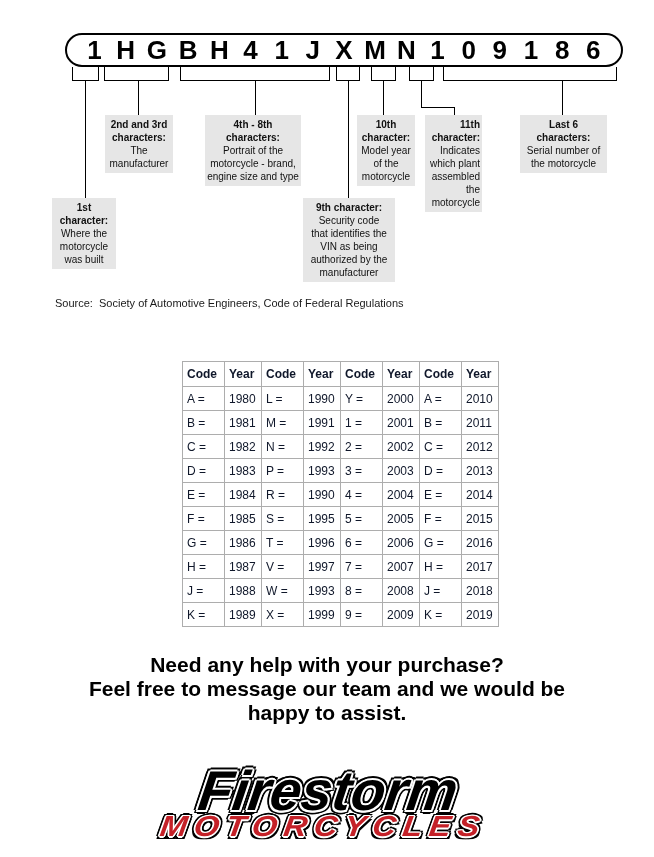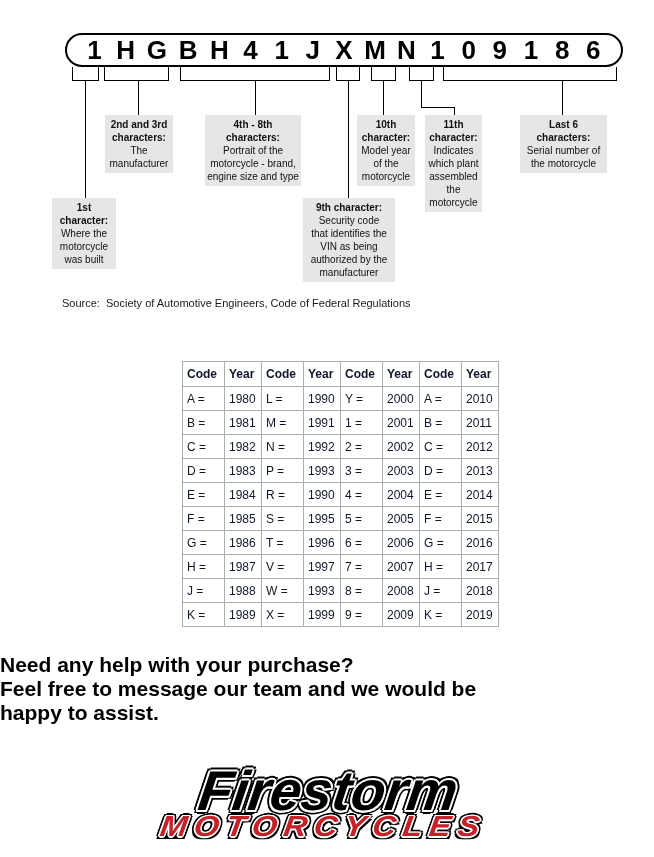--- a/index.html
+++ b/index.html
@@ -41,33 +41,33 @@
   .co-body{white-space:pre-line;}
   .c1{left:52px;top:198px;width:64px}
   .c2{left:105px;top:115px;width:68px}
   .c3{left:205px;top:115px;width:96px}
   .c4{left:303px;top:198px;width:92px}
   .c5{left:357px;top:115px;width:58px}
   .c6{left:425px;top:115px;width:57px}
   .c7{left:520px;top:115px;width:87px}
 
   
-  .source{position:absolute;left:55px;top:297px;font-size:11px;white-space:pre;color:#1a1a1a;margin-left:7px;}
+  .source{position:absolute;left:55px;top:297px;font-size:11px;white-space:pre;color:#1a1a1a;}
 
   
   .table-wrap{position:absolute;left:182px;top:361px;}
   .table-wrap table{border-collapse:collapse;table-layout:fixed;font-size:12px;color:#0f172a;}
   .table-wrap th,.table-wrap td{border:1px solid #adadad;height:23px;padding:0 0 0 4px;
       text-align:left;vertical-align:middle;overflow:hidden;}
   .table-wrap th{font-weight:bold;height:24px;}
   .col-code{width:37px}
   .col-year{width:32px}
 
   
-  .help{position:absolute;left:0;top:653px;width:654px;text-align:left;
+  .help{position:absolute;left:0;top:653px;width:654px;text-align:center;
         font-weight:bold;font-size:21px;line-height:24px;color:#000;}
 
   
   .logo-wrap{position:absolute;left:0;top:766px;width:654px;display:flex;justify-content:center;}
   .logo-inner{transform:skewX(-8deg);text-align:center;}
   .logo-main{font-style:italic;font-weight:bold;font-size:56px;line-height:50px;
      letter-spacing:0px;color:#000;
      text-shadow:2px 0 #fff,-2px 0 #fff,0 2px #fff,0 -2px #fff,
        1.5px 1.5px #fff,-1.5px 1.5px #fff,1.5px -1.5px #fff,-1.5px -1.5px #fff,
        4px 0 #000,-4px 0 #000,0 4px #000,0 -4px #000,
@@ -151,21 +151,21 @@
 authorized by the
 manufacturer</div>
   </div>
   <div class="callout c5" style="background: rgb(230, 230, 230);">
     <div class="co-heading">10th
 character:</div>
     <div class="co-body">Model year
 of the
 motorcycle</div>
   </div>
-  <div class="callout c6" style="background: rgb(230, 230, 230);">
+  <div class="callout c6" style="background: rgb(230, 230, 230); text-align: right;">
     <div class="co-heading">11th
 character:</div>
     <div class="co-body">Indicates
 which plant
 assembled
 the
 motorcycle</div>
   </div>
   <div class="callout c7" style="background: rgb(230, 230, 230);">
     <div class="co-heading">Last 6

